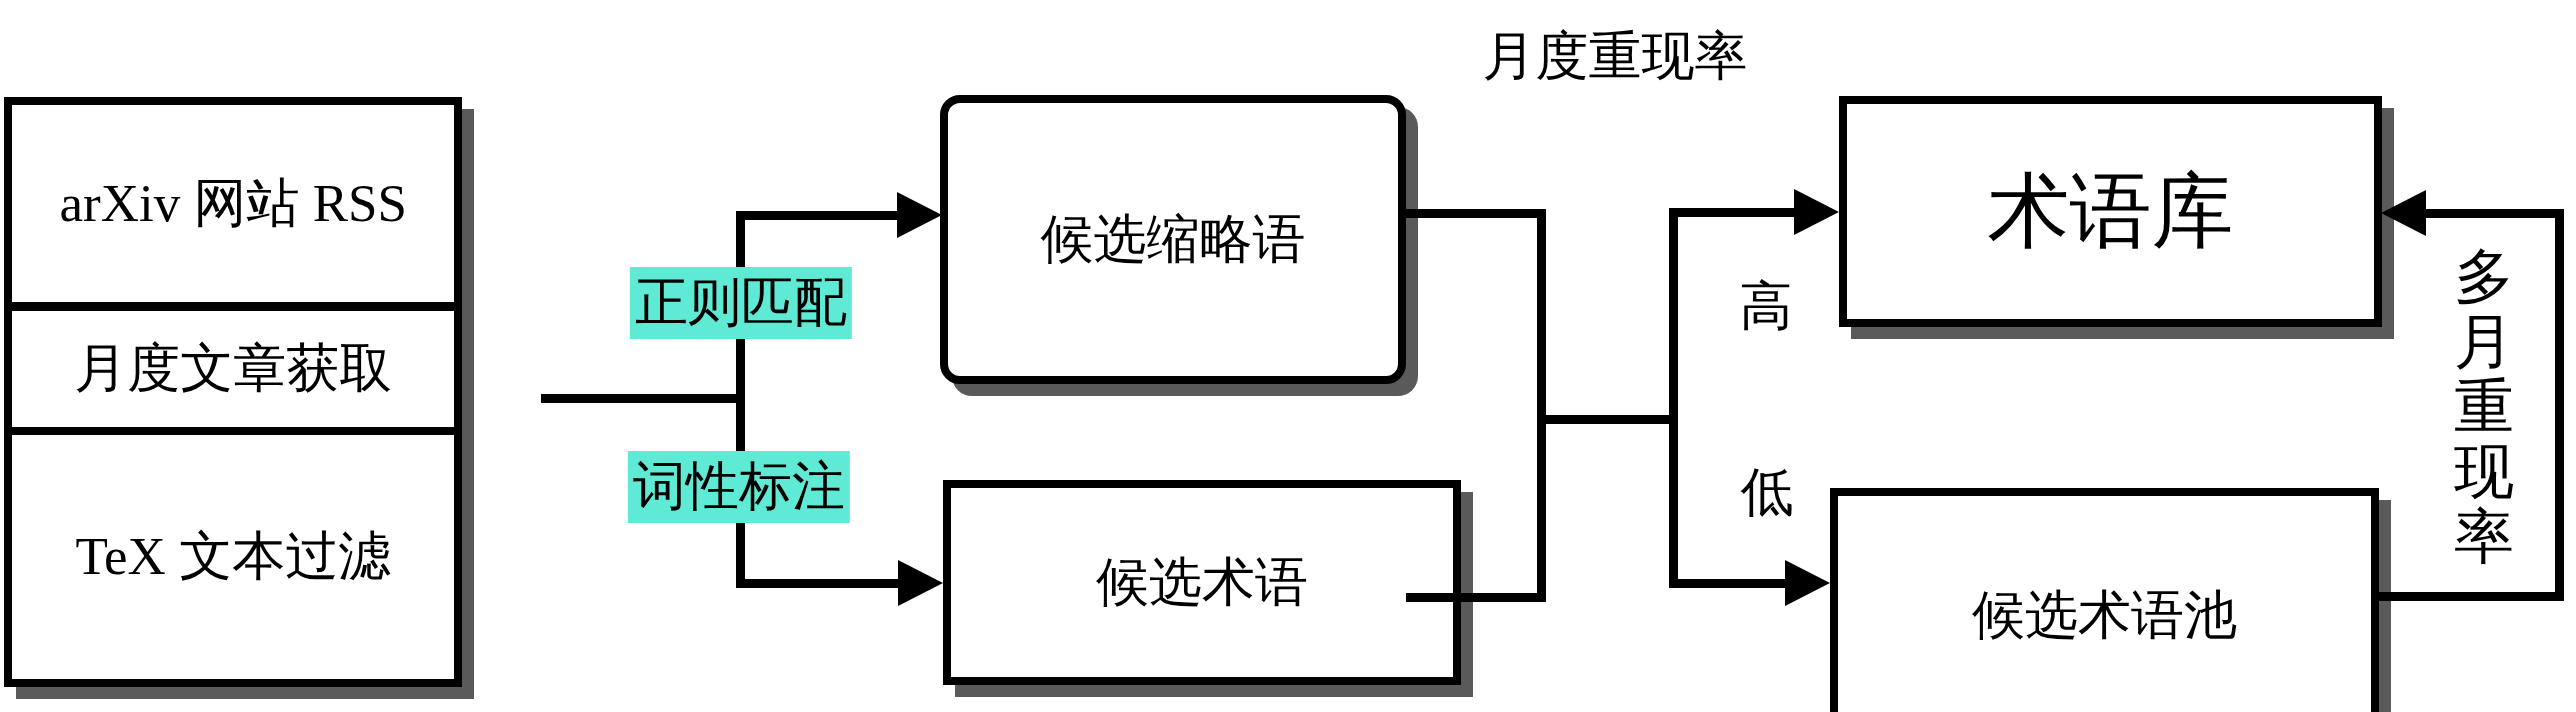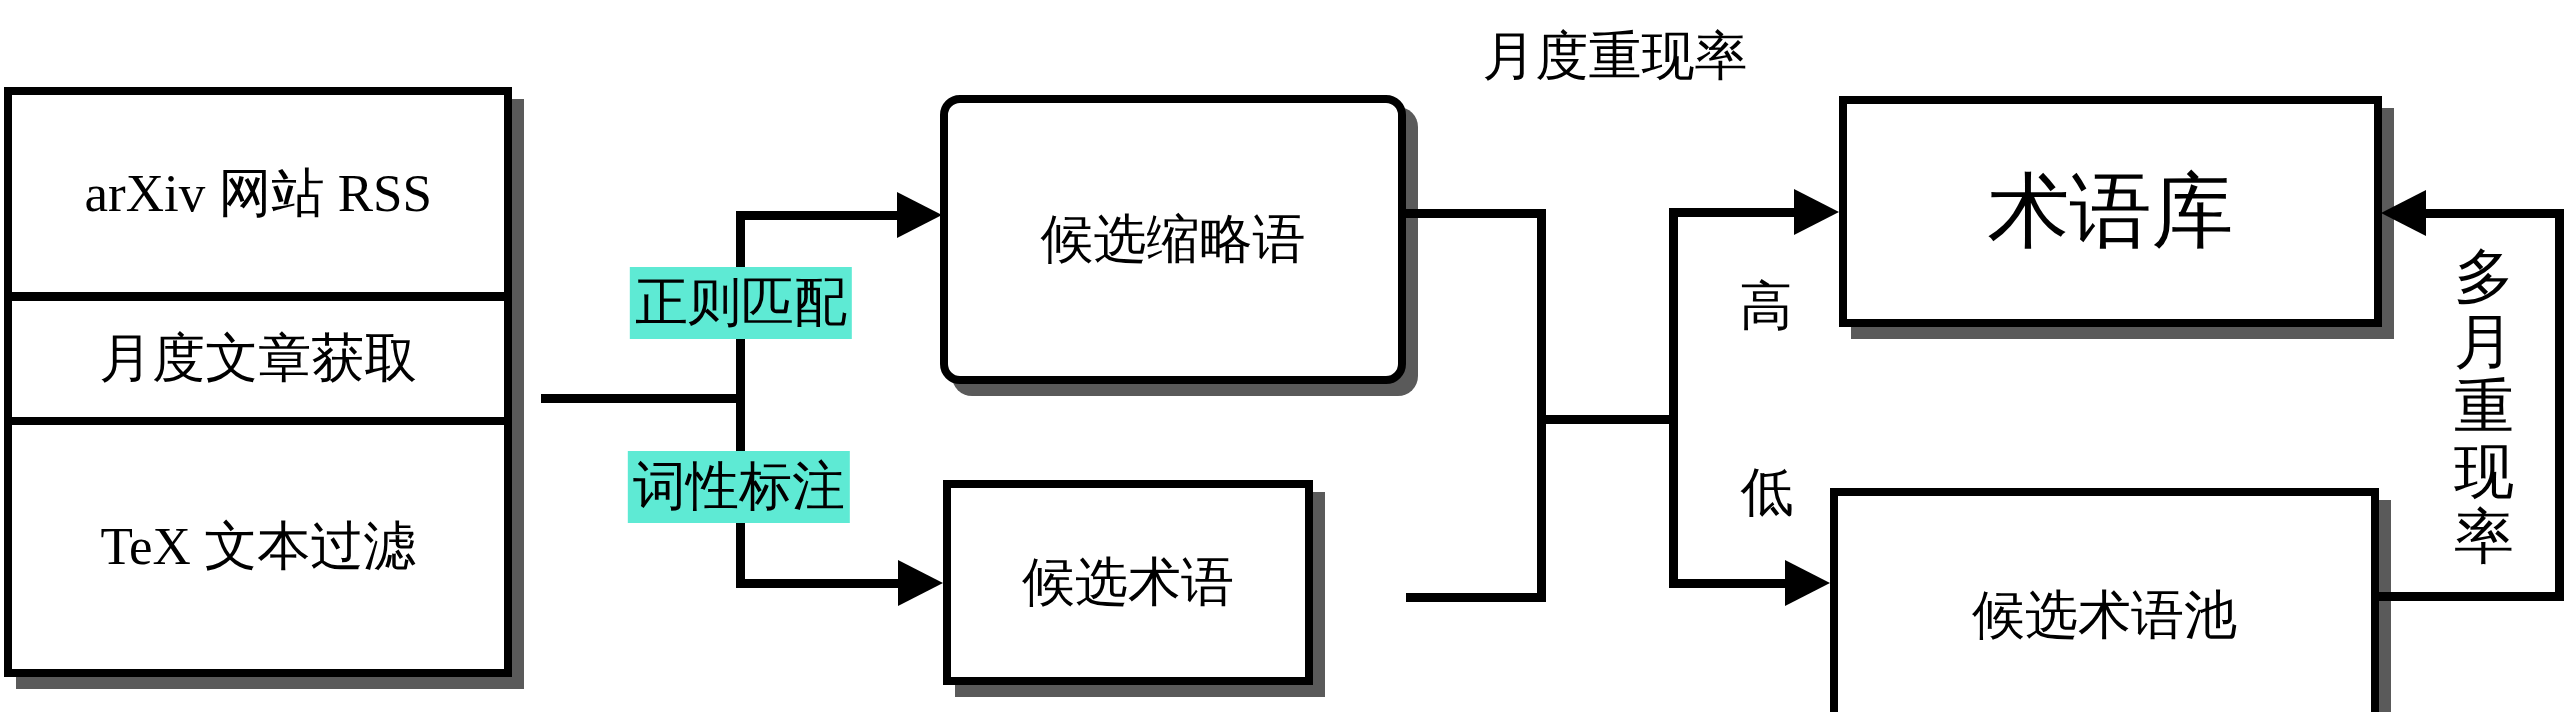--- a/index.html
+++ b/index.html
@@ -61,35 +61,35 @@
   
   .src-inner{display:flex;flex-direction:column;width:100%;height:100%;}
   .src-row{display:flex;align-items:center;justify-content:center;font-size:53px;white-space:nowrap;}
   .src-divider{height:8.6px;background:#000;width:100%;}
 </style>
 </head>
 <body>
 
 <div id="canvas">
 
-  <div class="box" style="left:4.3px;top:87px;width:508px;height:590px;">
+  <div class="box" style="left:4.3px;top:97px;width:458px;height:590px;">
     <div class="src-inner">
       <div class="src-row" style="height:197px;">arXiv 网站 RSS</div>
       <div class="src-divider"></div>
       <div class="src-row" style="height:116px;">月度文章获取</div>
       <div class="src-divider"></div>
       <div class="src-row" style="flex:1;text-align:center;">TeX 文本过滤</div>
     </div>
   </div>
 
   <div class="box" style="left:940px;top:95px;width:466px;height:289px;border-radius:20px;">
     <span class="box-label">候选缩略语</span>
   </div>
 
-  <div class="box" style="left:943px;top:480px;width:370px;height:205px;">
+  <div class="box" style="left:943px;top:480px;width:518px;height:205px;">
     <span class="box-label">候选术语</span>
   </div>
 
   <div class="box" style="left:1839px;top:96px;width:543px;height:231px;">
     <span class="big-label">术语库</span>
   </div>
 
   <div class="box" style="left:1830px;top:488px;width:549px;height:255px;">
     <span class="box-label">候选术语池</span>
   </div>

